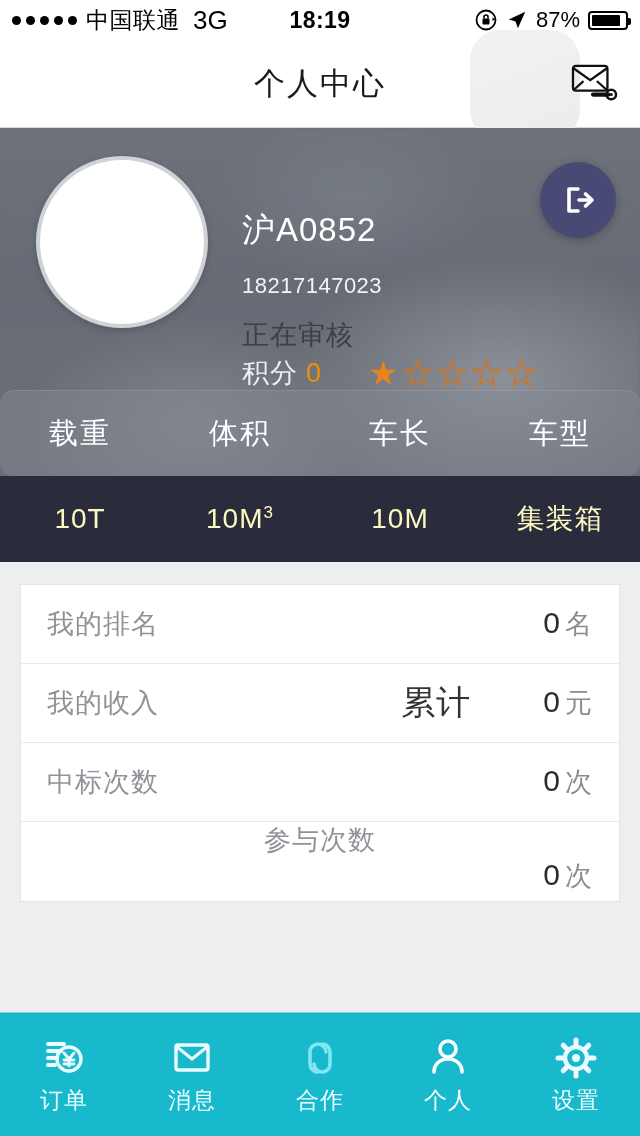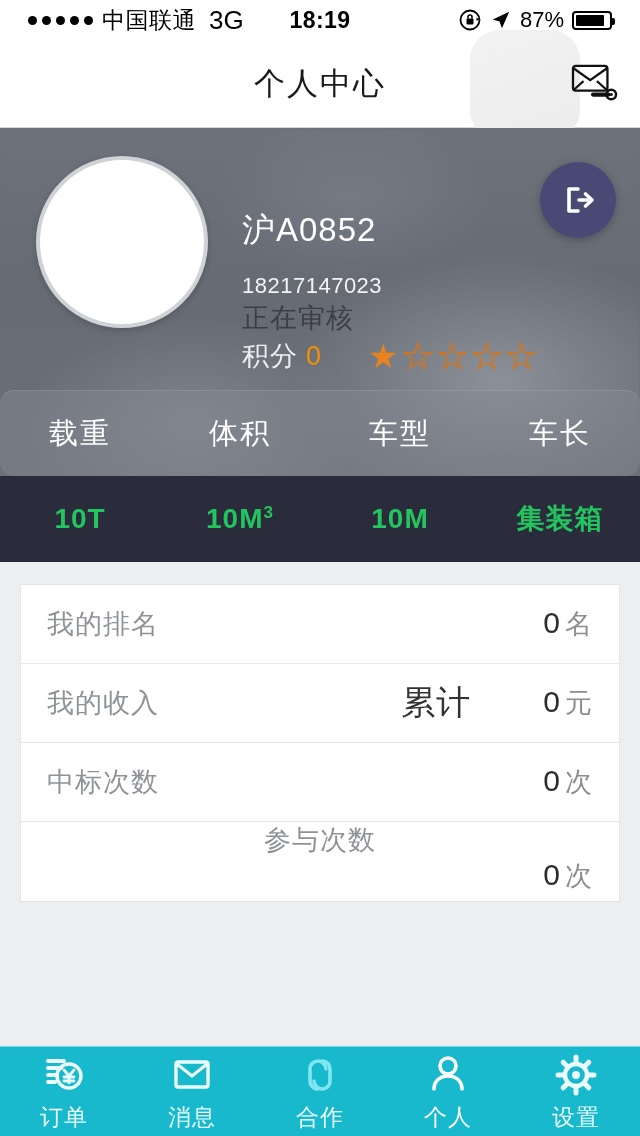--- a/index.html
+++ b/index.html
@@ -7,21 +7,21 @@
   body {
     font-family:"Liberation Sans","DejaVu Sans",sans-serif;
     background:#eceef0;
     overflow:hidden;
     position:relative;
   }
 
   
   .statusbar{
     height:40px; background:#ffffff; display:flex; align-items:center;
-    padding:0 28px; font-size:23px; color:#000; font-weight:600;
+    padding:0 12px; font-size:23px; color:#000; font-weight:600;
     position:relative;
   }
   .sb-left{ display:flex; align-items:center; gap:9px; }
   .dots{ display:flex; gap:5px; align-items:center; }
   .dots i{ width:9px; height:9px; border-radius:50%; background:#000; display:block; }
   .carrier{ font-size:23px; font-weight:500; letter-spacing:.5px; }
   .net{ font-size:26px; font-weight:500; margin-left:4px; }
   .sb-time{
     position:absolute; left:0; right:0; text-align:center;
     font-size:23px; font-weight:700; letter-spacing:.4px;
@@ -73,21 +73,21 @@
   .profile-veil{ position:absolute; inset:0; background:rgba(92,96,105,.35); }
   .profile-inner{ position:relative; display:flex; padding:28px 16px 0 36px; }
   .avatar{
     width:172px; height:172px; border-radius:50%;
     background:#ffffff; border:4px solid #cfd2d6; flex:0 0 auto;
     box-shadow:0 2px 6px rgba(0,0,0,.18);
   }
   .pinfo{ margin-left:34px; margin-top:52px; }
   .plate{ font-size:33px; color:#fff; letter-spacing:1px; }
   .phone{ font-size:22px; color:#f2f3f5; margin-top:20px; letter-spacing:.5px; }
-  .pstatus{ font-size:27px; color:#3c3f47; margin-top:1px; letter-spacing:1px; }
+  .pstatus{ font-size:27px; color:#3c3f47; margin-top:18px; letter-spacing:1px; }
   .pscore-row{ display:flex; align-items:center; margin-top:2px; }
   .pscore{ font-size:27px; color:#eceef0; letter-spacing:1px; }
   .pscore b{ color:#f29100; font-weight:400; margin-left:8px; }
   .stars{ display:flex; gap:4px; margin-left:46px; }
   .star{ font-size:34px; line-height:1; color:#e8821f; }
   .star.off{ color:transparent; -webkit-text-stroke:1.5px #d0751f; }
 
   .logout{
     position:absolute; right:24px; top:34px; width:76px; height:76px;
     border-radius:50%; background:#484a75;
@@ -103,21 +103,21 @@
     border-top:1px solid rgba(255,255,255,.10);
     border-radius:14px;
   }
   .spec-labels div{
     flex:1; text-align:center; color:#fff; font-size:29px; letter-spacing:2px;
   }
   .spec-values{
     height:86px; background:#2a2c3c; display:flex; align-items:center;
   }
   .spec-values div{
-    flex:1; text-align:center; color:#22c55e; font-size:28px; letter-spacing:1px;font-weight:bold;
+    flex:1; text-align:center; color:#fef9c3; font-size:28px; letter-spacing:1px;
   }
   .spec-values sup{ font-size:17px; vertical-align:super; }
 
   
   .stats{
     margin:22px 20px 0 20px; background:#fff;
     border:1px solid #e2e4e6;
   }
   .srow{
     height:79px; display:flex; align-items:center; padding:0 26px;
@@ -125,21 +125,21 @@
   }
   .srow:last-child{ border-bottom:none;flex-direction:column; }
   .slabel{ font-size:27px; color:#8f9398; letter-spacing:1px; }
   .smid{ margin-left:auto; font-size:34px; color:#333; letter-spacing:1px; }
   .sval{ margin-left:auto; font-size:30px; color:#2b2b2b; letter-spacing:1px; }
   .srow .smid + .sval{ margin-left:72px; }
   .sval u{ text-decoration:none; color:#8a8d92; font-size:27px; margin-left:4px; }
 
   
   .tabbar{
-    position:absolute; left:0; right:0; bottom:0; height:90px;
+    position:absolute; left:0; right:0; bottom:0; height:124px;
     background:#18b8cd; display:flex; align-items:center;
     border-top:1px solid #7fd6e2;
   }
   .tab{
     flex:1; display:flex; flex-direction:column; align-items:center;
     justify-content:center; gap:5px; height:100%;
   }
   .tab-label{ font-size:23px; color:#eaffff; letter-spacing:1px; }
   .tab.active .tab-label{ color:#ffffff; }
   .tab-icon{ height:46px; display:flex; align-items:flex-end; }
@@ -221,22 +221,22 @@
           <span class="star off">★</span>
           <span class="star off">★</span>
         </div>
       </div>
     </div>
   </div>
 
   <div class="spec-labels">
     <div>载重</div>
     <div>体积</div>
+    <div>车长</div>
     <div>车型</div>
-    <div>车长</div>
   </div>
 </div>
 
 <div class="spec-values">
   <div>10T</div>
   <div>10M<sup>3</sup></div>
   <div>10M</div>
   <div>集装箱</div>
 </div>
 

